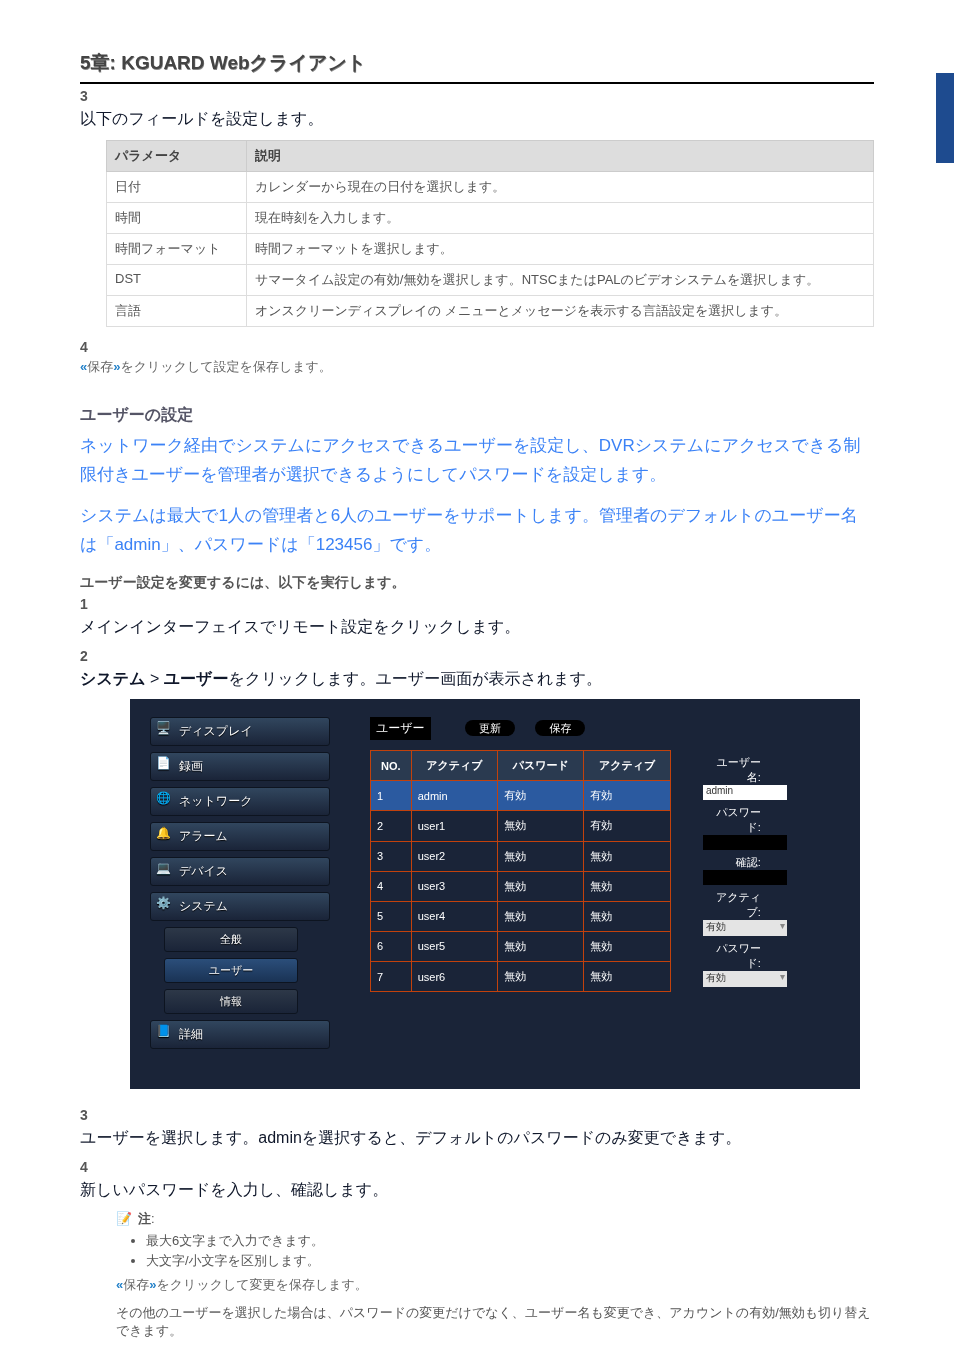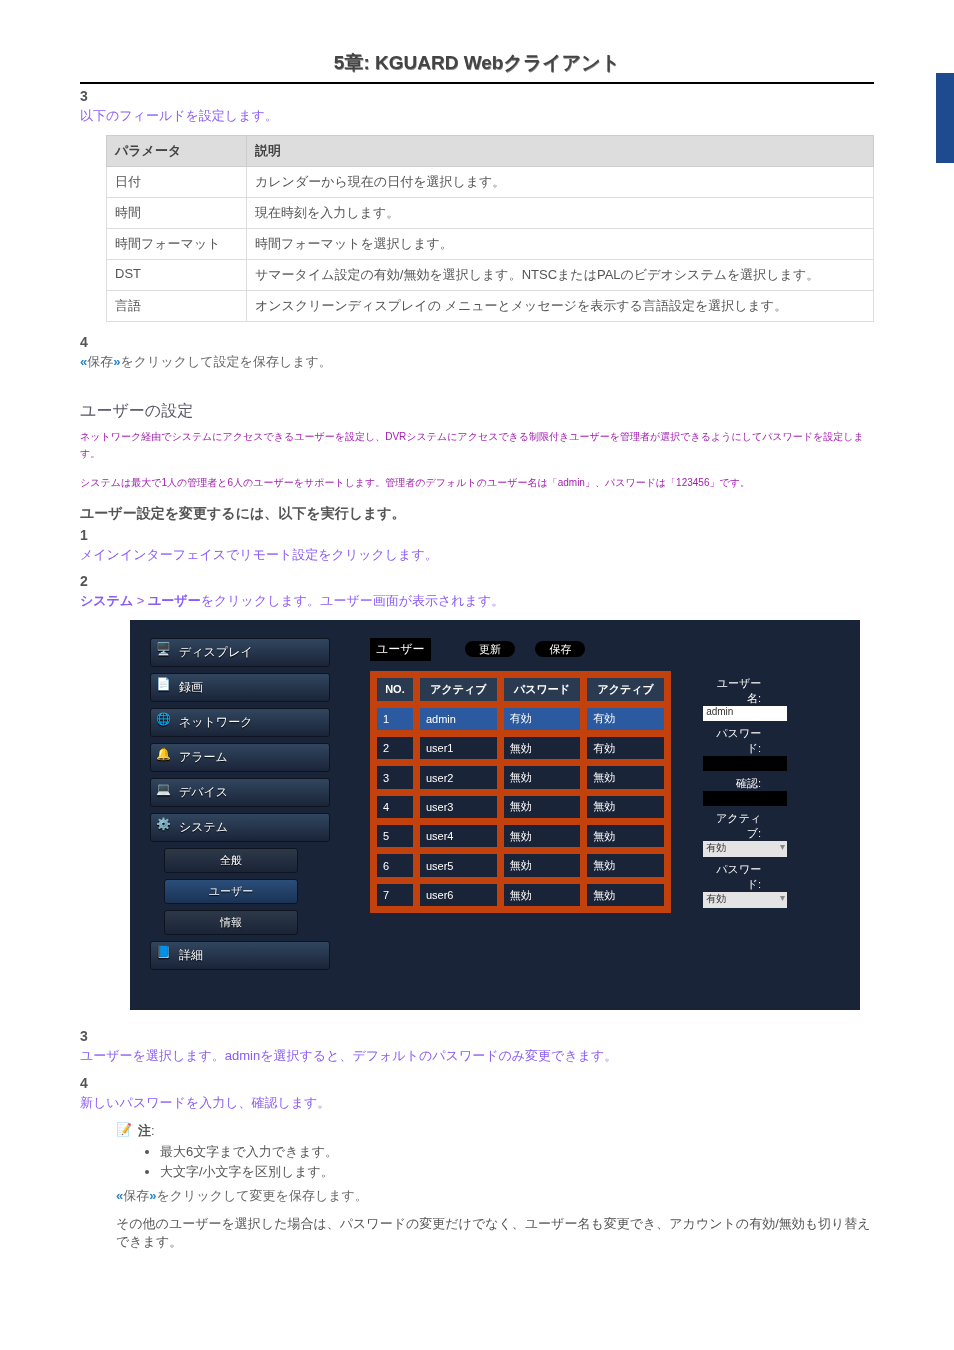--- a/index.html
+++ b/index.html
@@ -1,59 +1,59 @@
 <!DOCTYPE html>
 <html><head>
 <meta charset="utf-8">
 <style>
 *{margin:0;padding:0;box-sizing:border-box;font-family:"Meiryo","Hiragino Kaku Gothic Pro",sans-serif}
 body{background:#fff;color:#333;width:954px;margin:0 auto;position:relative}
 .page{padding:50px 80px 40px 80px;position:relative;min-height:1350px}
 .header-line{border-top:2px solid #000;margin-bottom:4px}
-.header-title{text-align:center;font-size:19px;font-weight:bold;color:#444;margin-bottom:6px;text-shadow:0.5px 0.5px 0.5px #888}
+.header-title{text-align:left;font-size:19px;font-weight:bold;color:#444;margin-bottom:6px;text-shadow:0.5px 0.5px 0.5px #888}
 .side-tab{position:absolute;top:73px;right:0;width:18px;height:90px;background:#1e4b8f;z-index:2}
 .step-num{font-weight:bold;color:#555;display:inline-block;width:22px;vertical-align:top;font-size:14px}
-.step-text{display:inline-block;width:calc(100% - 26px);font-size:13px;color:#8b5cf6;line-height:1.6}
+.step-text{display:inline-block;width:calc(100% - 26px);font-size:16px;color:#0f172a;line-height:1.6}
 .step-row{margin:3px 0 8px 0}
 .tbl{width:calc(100% - 26px);margin-left:26px;border-collapse:collapse;font-size:13px;color:#555}
 .tbl th,.tbl td{padding:6px 8px;text-align:left;vertical-align:top}
 .tbl th{background:#ddd;font-weight:bold;color:#444;border:1px solid #ccc}
 .tbl td{border:1px solid #ddd}
 .tbl td:first-child,.tbl th:first-child{width:140px}
 .savebtn{color:#666;font-size:13px}
 .savebtn .q{color:#2582c9;font-weight:bold}
-.section-title{font-size:16px;font-weight:normal;color:#556;margin:28px 0 6px 0}
-.section-body{font-size:10px;color:#a21caf;line-height:1.7;margin-bottom:12px}
+.section-title{font-size:16px;font-weight:bold;color:#556;margin:28px 0 6px 0}
+.section-body{font-size:17px;color:#3b82f6;line-height:1.7;margin-bottom:12px}
 .subheader{font-size:14px;font-weight:bold;color:#555;margin:14px 0 4px 0}
 .screenshot{margin:8px 0 18px 50px;width:730px;background:#1a2438;padding:18px 20px 40px 20px;display:flex;gap:40px}
 .menu-col{width:180px;display:flex;flex-direction:column;gap:6px}
 .menu-item{background:linear-gradient(#31465e,#1a2438);border:1px solid #0d1420;border-radius:3px;color:#fff;font-size:12px;padding:5px 8px 5px 28px;position:relative;text-shadow:0 1px 1px #000}
 .menu-item.small{font-size:11px;background:linear-gradient(#2d3848,#1a2438);padding:4px 8px;text-align:center;margin-left:14px;width:134px}
 .menu-item.active{background:linear-gradient(#2b4e7a,#1a3355)}
 .mi-icon{position:absolute;left:5px;top:3px;width:18px;height:18px;display:inline-block}
 .content-col{flex:1}
 .panel-title{background:#000;color:#fff;font-size:12px;padding:3px 6px;display:inline-block;margin-bottom:4px}
 .inner-tbl{border-collapse:collapse;font-size:11px;color:#fff;width:340px}
-.inner-tbl th,.inner-tbl td{border:7px solid #c2410c;padding:2px 6px;background:#1a2438}
+.inner-tbl th,.inner-tbl td{border:1px solid #c2410c;padding:2px 6px;background:#1a2438}
 .inner-tbl th{background:#2a3a50}
 .inner-tbl tr.sel td{background:#2b5aa0}
 .topbtns{display:inline-block;margin-left:30px}
 .topbtn{background:#000;color:#fff;font-size:11px;padding:2px 14px;margin-right:16px;border-radius:8px}
 .form-side{display:inline-block;vertical-align:top;margin-left:12px;font-size:11px;color:#fff}
 .form-row{margin:5px 8px}
 .form-row label{display:inline-block;width:58px;text-align:right;margin-right:6px}
 .form-inp{display:inline-block;width:84px;height:15px;background:#fff;color:#333;font-size:10px;padding:0 3px;vertical-align:middle}
 .form-sel{display:inline-block;width:84px;height:16px;background:#e4e4e4;color:#333;font-size:10px;padding:0 3px;vertical-align:middle;position:relative}
 .form-sel::after{content:"▾";position:absolute;right:2px;top:0;color:#888}
 .content-wrap{display:flex;gap:12px}
 .note-block{margin:6px 0 10px 36px;font-size:13px;color:#555}
 .note-icon{display:inline-block;width:22px;height:18px;vertical-align:middle}
 .note-label{font-weight:bold}
 .note-list{margin:3px 0 6px 28px;list-style:disc;font-size:13px;color:#555}
-.note-list li{margin:2px 16px}
+.note-list li{margin:2px 2px}
 </style>
 </head>
 <body>
 
 <div class="side-tab"></div>
 <div class="page">
   <div class="header-title">5章: KGUARD Webクライアント</div>
   <div class="header-line"></div>
 
   <div class="step-row">

